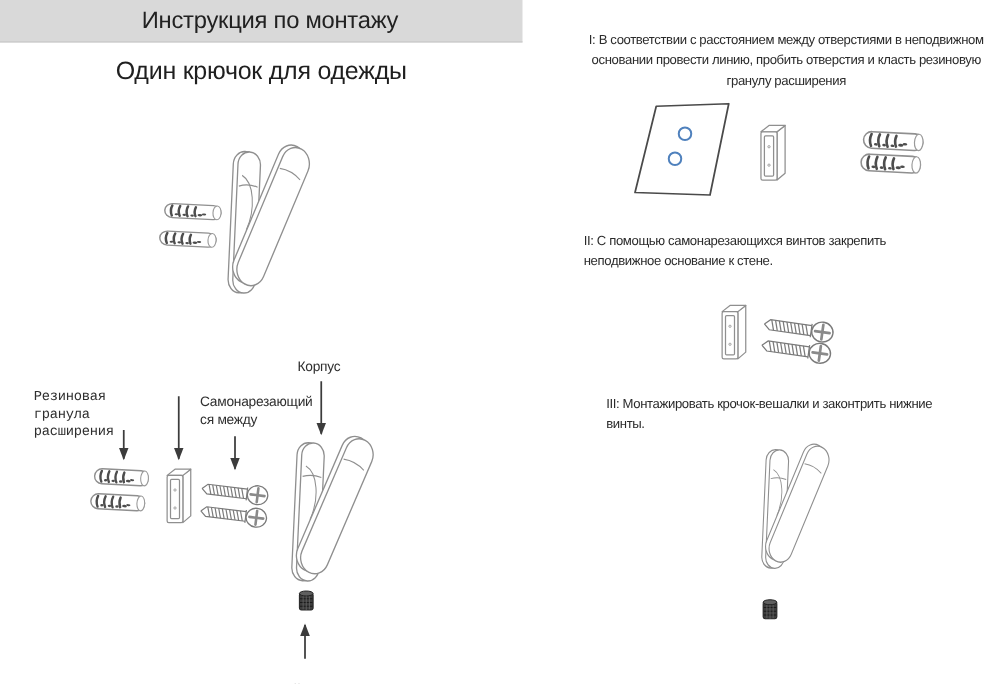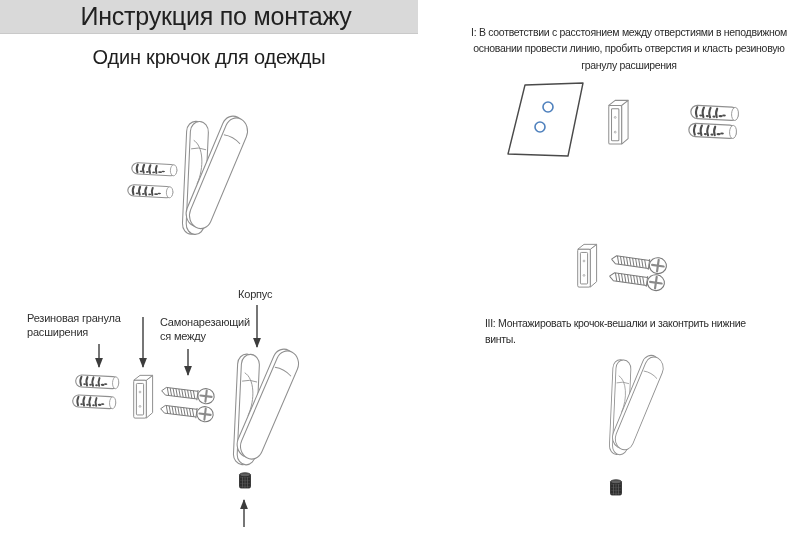--- a/index.html
+++ b/index.html
@@ -5,33 +5,33 @@
   html,body{margin:0;padding:0;background:#fff;}
   .page{
     position:relative;width:800px;height:547px;background:#fff;overflow:hidden;
     font-family:"Liberation Sans","DejaVu Sans",sans-serif;color:#262626;
   }
   .header-bar{
     position:absolute;left:0;top:0;width:418px;height:33px;
     background:var(--header-bar,#d9d9d9);border-bottom:1px solid #c9c9c9;
     display:flex;align-items:center;justify-content:center;
   }
-  .page-title{font-size:25px;color:#212121;letter-spacing:-0.2px;margin-left:14px;}
+  .page-title{font-size:19px;color:#212121;letter-spacing:-0.2px;margin-left:14px;}
   .page-subtitle{
     position:absolute;left:0;top:46px;width:418px;text-align:center;
     font-size:20px;color:#1f1f1f;letter-spacing:-0.2px;
   }
   .fig{position:absolute;z-index:1;}
   .fig svg{display:block;overflow:visible;}
   .overlay{position:absolute;left:0;top:0;z-index:2;pointer-events:none;}
   .dlabel{
     position:absolute;z-index:3;font-size:11px;line-height:1.28;
     color:#2f2f2f;letter-spacing:-0.2px;
   }
-  .lbl-rubber{left:27px;top:311px;width:108px;text-align:left;}
+  .lbl-rubber{left:27px;top:311px;width:108px;text-align:left;font-family:Liberation Mono, monospace;}
   .lbl-fixedbase{left:97px;top:279px;width:88px;text-align:center;}
   .lbl-selftap{left:160px;top:315px;width:92px;text-align:left;}
   .lbl-body{left:238px;top:287px;}
   .lbl-locking{left:191px;top:529px;margin-top:16px;}
   .step-text{
     position:absolute;font-size:10.5px;line-height:1.55;color:#2b2b2b;
     letter-spacing:-0.3px;
   }
   .step-1{left:459px;top:9px;width:340px;text-align:center;margin-top:15px;}
   .step-2{left:467px;top:185px;width:280px;text-align:left;}
@@ -185,20 +185,21 @@
         <polygon points="20,5 78,3 63,76 3,74" fill="#fff" stroke="#4a4a4a" stroke-width="1.4" stroke-linejoin="round"></polygon>
         <circle class="hole" cx="43" cy="27" r="5" fill="#fff" stroke-width="1.6"></circle>
         <circle class="hole" cx="35" cy="47" r="5" fill="#fff" stroke-width="1.6"></circle>
       </g>
       <use href="#sym-frame" transform="translate(101,19) scale(0.92)"></use>
       <use href="#sym-dowel" transform="translate(184,22) rotate(3) scale(0.95)"></use>
       <use href="#sym-dowel" transform="translate(182,40) rotate(3) scale(0.95)"></use>
     </svg>
   </div>
 
+  <div class="step-text step-2">II: С помощью самонарезающихся винтов закрепить неподвижное основание к стене.</div>
 
   <div class="fig" style="left:570px;top:240px">
     <svg width="125" height="56">
       <use href="#sym-frame" transform="translate(5,3) scale(0.9)"></use>
       <use href="#sym-screw" transform="translate(41,10) rotate(8) scale(0.9)"></use>
       <use href="#sym-screw" transform="translate(39,27) rotate(8) scale(0.9)"></use>
     </svg>
   </div>
 
   <div class="step-text step-3">III: Монтажировать крочок-вешалки и законтрить нижние винты.</div>

